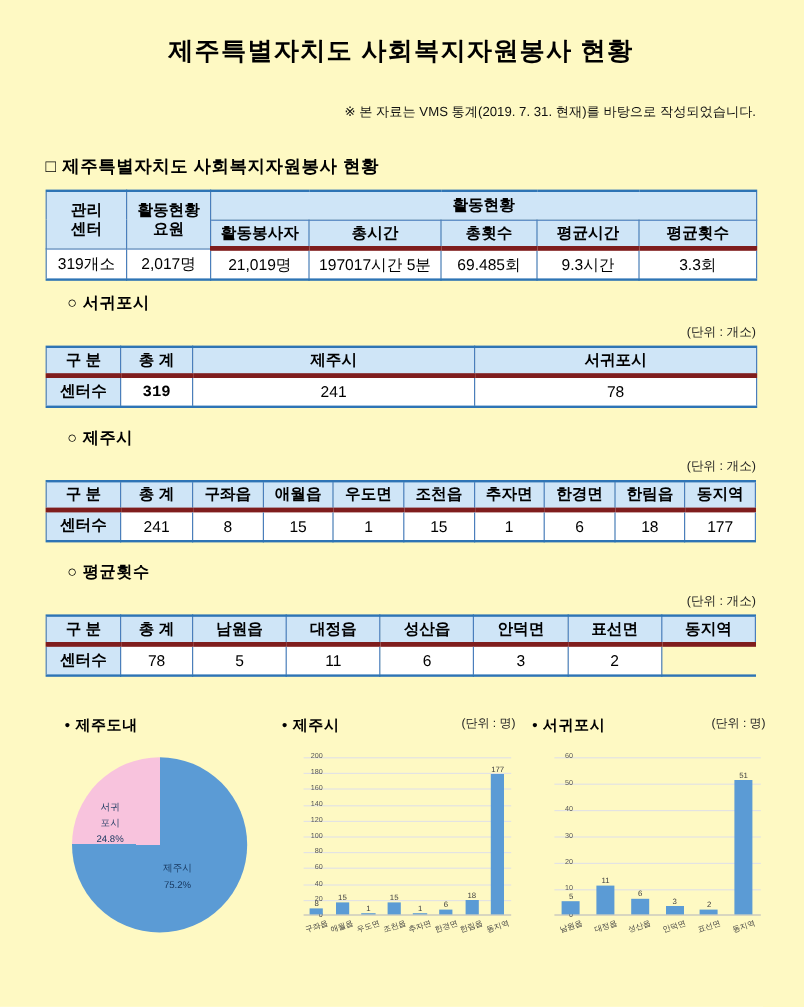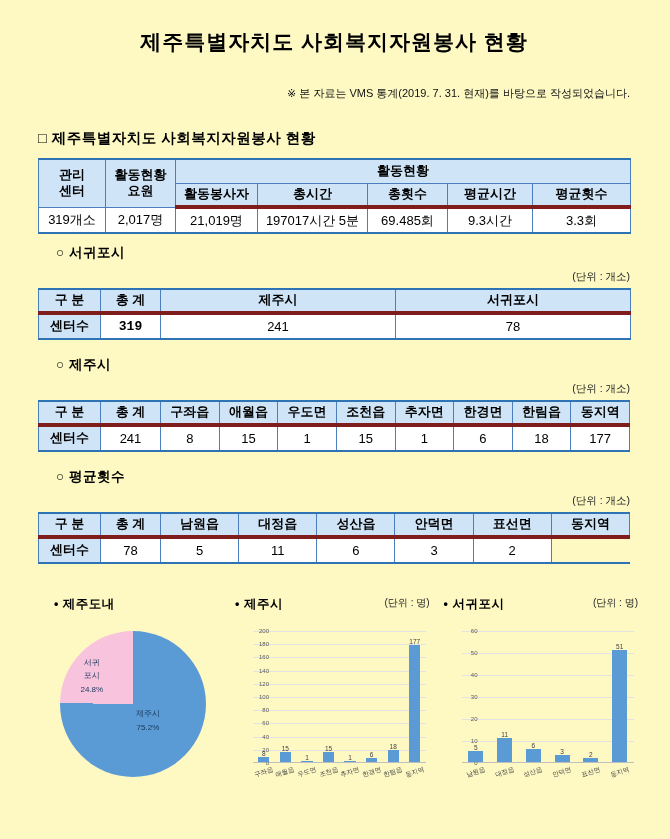--- a/index.html
+++ b/index.html
@@ -24,21 +24,21 @@
   .charts-row { display:flex; margin-top:32px; width:600px; }
   .chart-block { position:relative; }
   .chart-title-row { display:flex; justify-content:space-between; align-items:flex-start; }
   .chart-title { font-size:12.5px; font-weight:bold; letter-spacing:.5px; }
   .chart-unit { font-size:10px; color:#222; }
 
   
   .pie-block { width:192px; }
   .pie-wrap { position:relative; width:146px; height:146px; margin:18px 0 0 22px; }
   .pie { width:146px; height:146px; border-radius:50%; }
-  .pie-label { position:absolute; white-space:pre-line; text-align:center; font-size:8px; line-height:1.7; color:#17375e; }
+  .pie-label { position:absolute; white-space:pre-line; text-align:center; font-size:8px; line-height:1.7; color:#17375e;margin-top:10px; }
   .pie-label.small-slice { left:14%; top:17%; }
   .pie-label.big-slice { left:52%; top:52%; }
 
   
   .bar-block { width:204px; margin-left:14px; }
   .bar-chart { position:relative; margin-top:8px; height:172px; }
   .bar-plot { position:absolute; left:18px; right:4px; top:10px; height:132px; border-bottom:1px solid #bfbfbf; }
   .gridline { position:absolute; left:0; right:0; height:1px; background:#e3e3e3; }
   .ytick { position:absolute; right:calc(100% - 16px); font-size:6px; color:#595959; transform:translateY(-3px); }
   .bar { position:absolute; bottom:0; background:#5b9bd5; }

